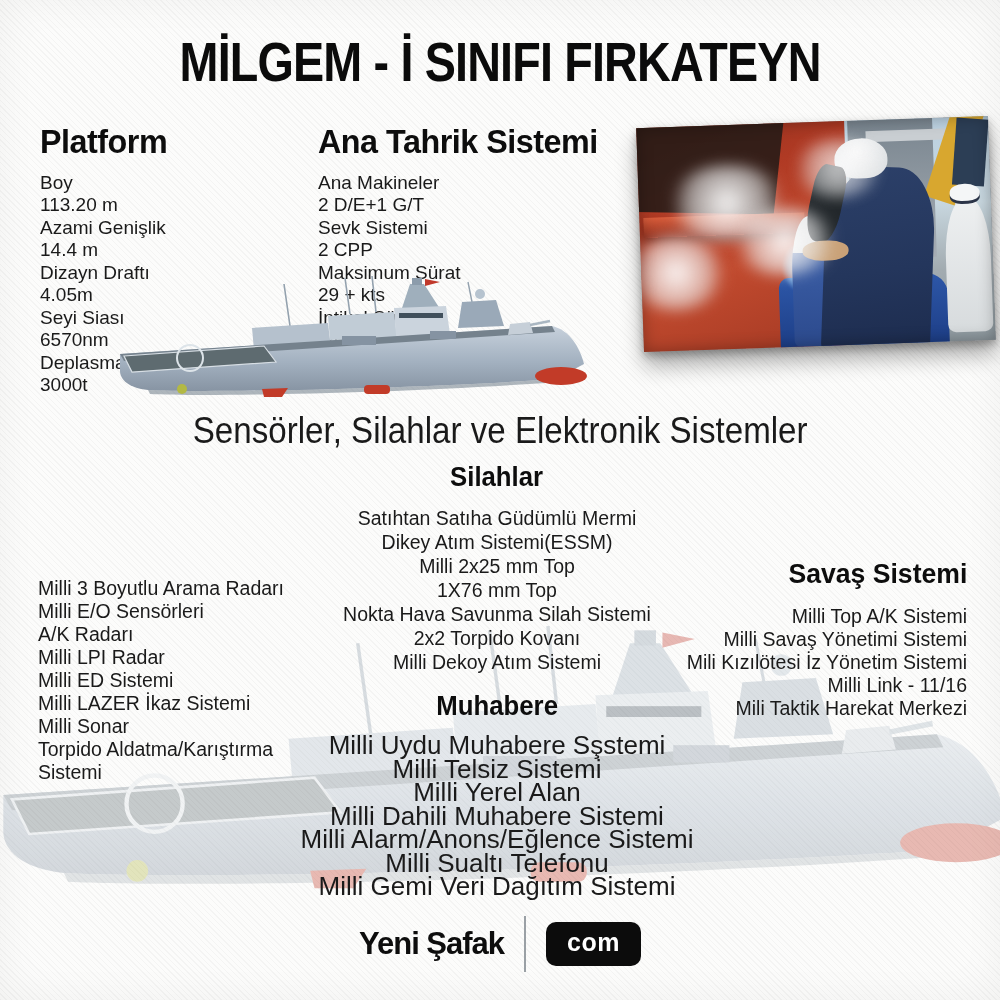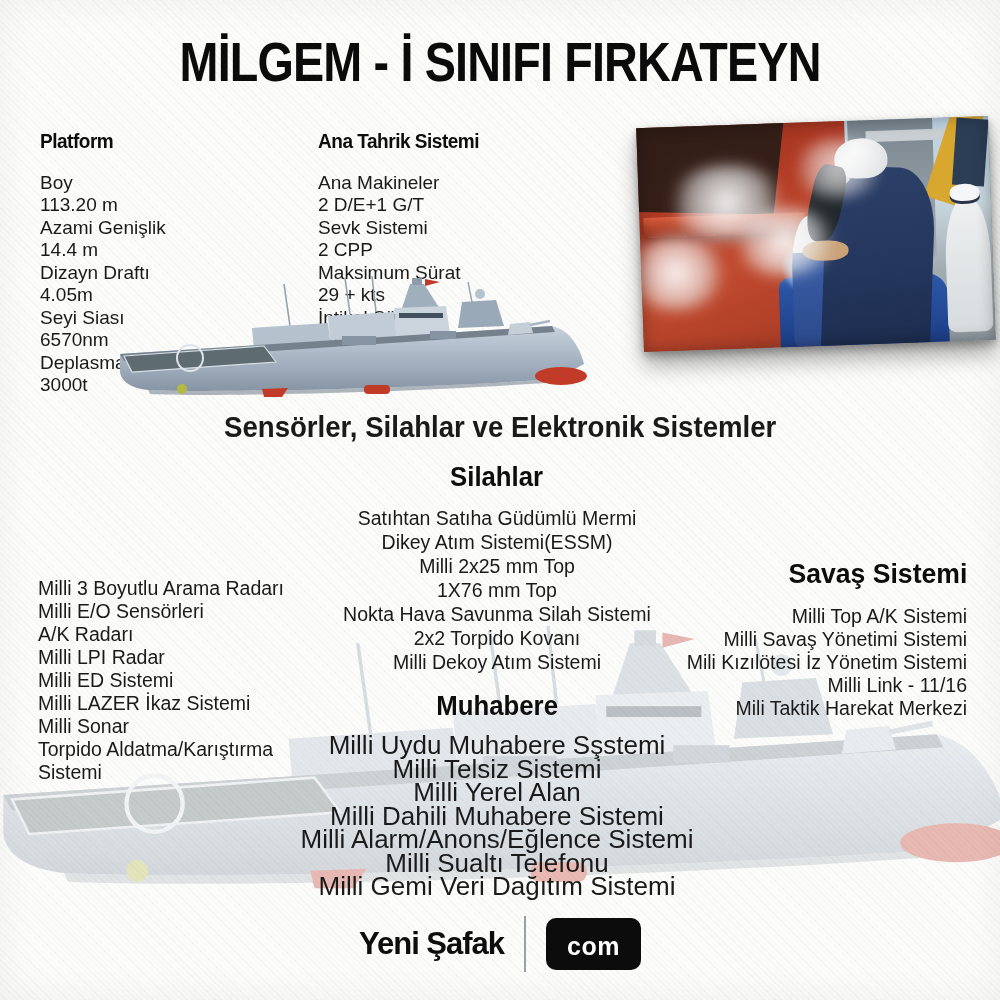--- a/index.html
+++ b/index.html
@@ -17,36 +17,36 @@
     box-shadow: inset 0 0 40px rgba(0,0,0,0.05);
   }
   .abs { position:absolute; }
 
   
   .title-wrap { top:30px; left:0; width:1000px; text-align:center; }
   .title {
     display:inline-block; font-size:55px; font-weight:800; letter-spacing:-1px;
     transform:scaleX(0.85); transform-origin:center; white-space:nowrap; color:#0b0b0b;
   }
-  h2.sec { font-size:20px; font-weight:800; color:#0d0d0d; letter-spacing:-0.5px; }
+  h2.sec { font-size:34px; font-weight:800; color:#0d0d0d; letter-spacing:-0.5px; }
   .condL { transform:scaleX(0.95); transform-origin:left center; display:inline-block; white-space:nowrap; }
   .condC { transform:scaleX(0.92); transform-origin:center; display:inline-block; white-space:nowrap; }
   .condR { transform:scaleX(0.95); transform-origin:right center; display:inline-block; white-space:nowrap; }
 
   
   .spec { font-size:19px; line-height:22.5px; }
   .spec .rows { margin-top:19px; }
   .spec .row { display:flex; justify-content:space-between;flex-direction:column; }
   .spec .lbl { white-space:nowrap; }
   .spec .val { white-space:nowrap; text-align:left; }
   .platform { left:40px; top:130px; width:210px; }
   .propulsion { left:318px; top:130px; width:270px; }
 
   
-  .systems-heading { top:410px; left:0; width:1000px; text-align:center; font-size:30px; font-weight:700; }
+  .systems-heading { top:410px; left:0; width:1000px; text-align:center; font-size:36px; font-weight:400; }
   .weapons { left:250px; top:461px; width:494px; text-align:center; }
   .weapons .list { margin-top:13px; font-size:19.5px; line-height:24px; }
   .sensors { left:38px; top:560px; width:252px; }
   .sensors .list { margin-top:17px; font-size:19.5px; line-height:23px; }
   .combat { right:33px; top:558px; width:320px; text-align:right; }
   .combat .list { margin-top:15px; font-size:19.5px; line-height:23px; }
   .combat .list div { white-space:nowrap; }
   .comms { left:250px; top:690px; width:494px; text-align:center; }
   .comms .list { margin-top:12px; font-size:26px; line-height:23.5px; }
   h3.sub { font-size:28px; font-weight:800; color:#0d0d0d; }
@@ -99,21 +99,21 @@
   
   .ship-main { left:112px; top:276px; width:484px; height:132px; }
   .ship-bg { left:-14px; top:626px; width:1046px; height:286px; opacity:0.34; }
   .ship-main svg, .ship-bg svg { width:100%; height:100%; display:block; }
 
   
   .footer { top:916px; left:0; width:1000px; display:flex; justify-content:center; align-items:center; gap:20px; }
   .brand { font-size:31px; font-weight:800; letter-spacing:-1px; color:#0d0d0d; }
   .divider { width:2px; height:56px; background:#9aa0a5; }
   .badge { background:#0c0c0c; color:#ffffff; font-size:25px; font-weight:800;
-    padding:14px 21px 9px 21px; border-radius:10px; letter-spacing:0.5px; }
+    padding:6px 21px 9px 21px; border-radius:10px; letter-spacing:0.5px; }
 </style>
 </head>
 <body>
 
 <svg width="0" height="0" style="position:absolute" aria-hidden="true">
   <defs>
     <linearGradient id="hullGrad" x1="0" y1="0" x2="0" y2="1">
       <stop offset="0" stop-color="#c7d1dc"></stop>
       <stop offset="0.55" stop-color="#a3b1c0"></stop>
       <stop offset="1" stop-color="#8794a3"></stop>

